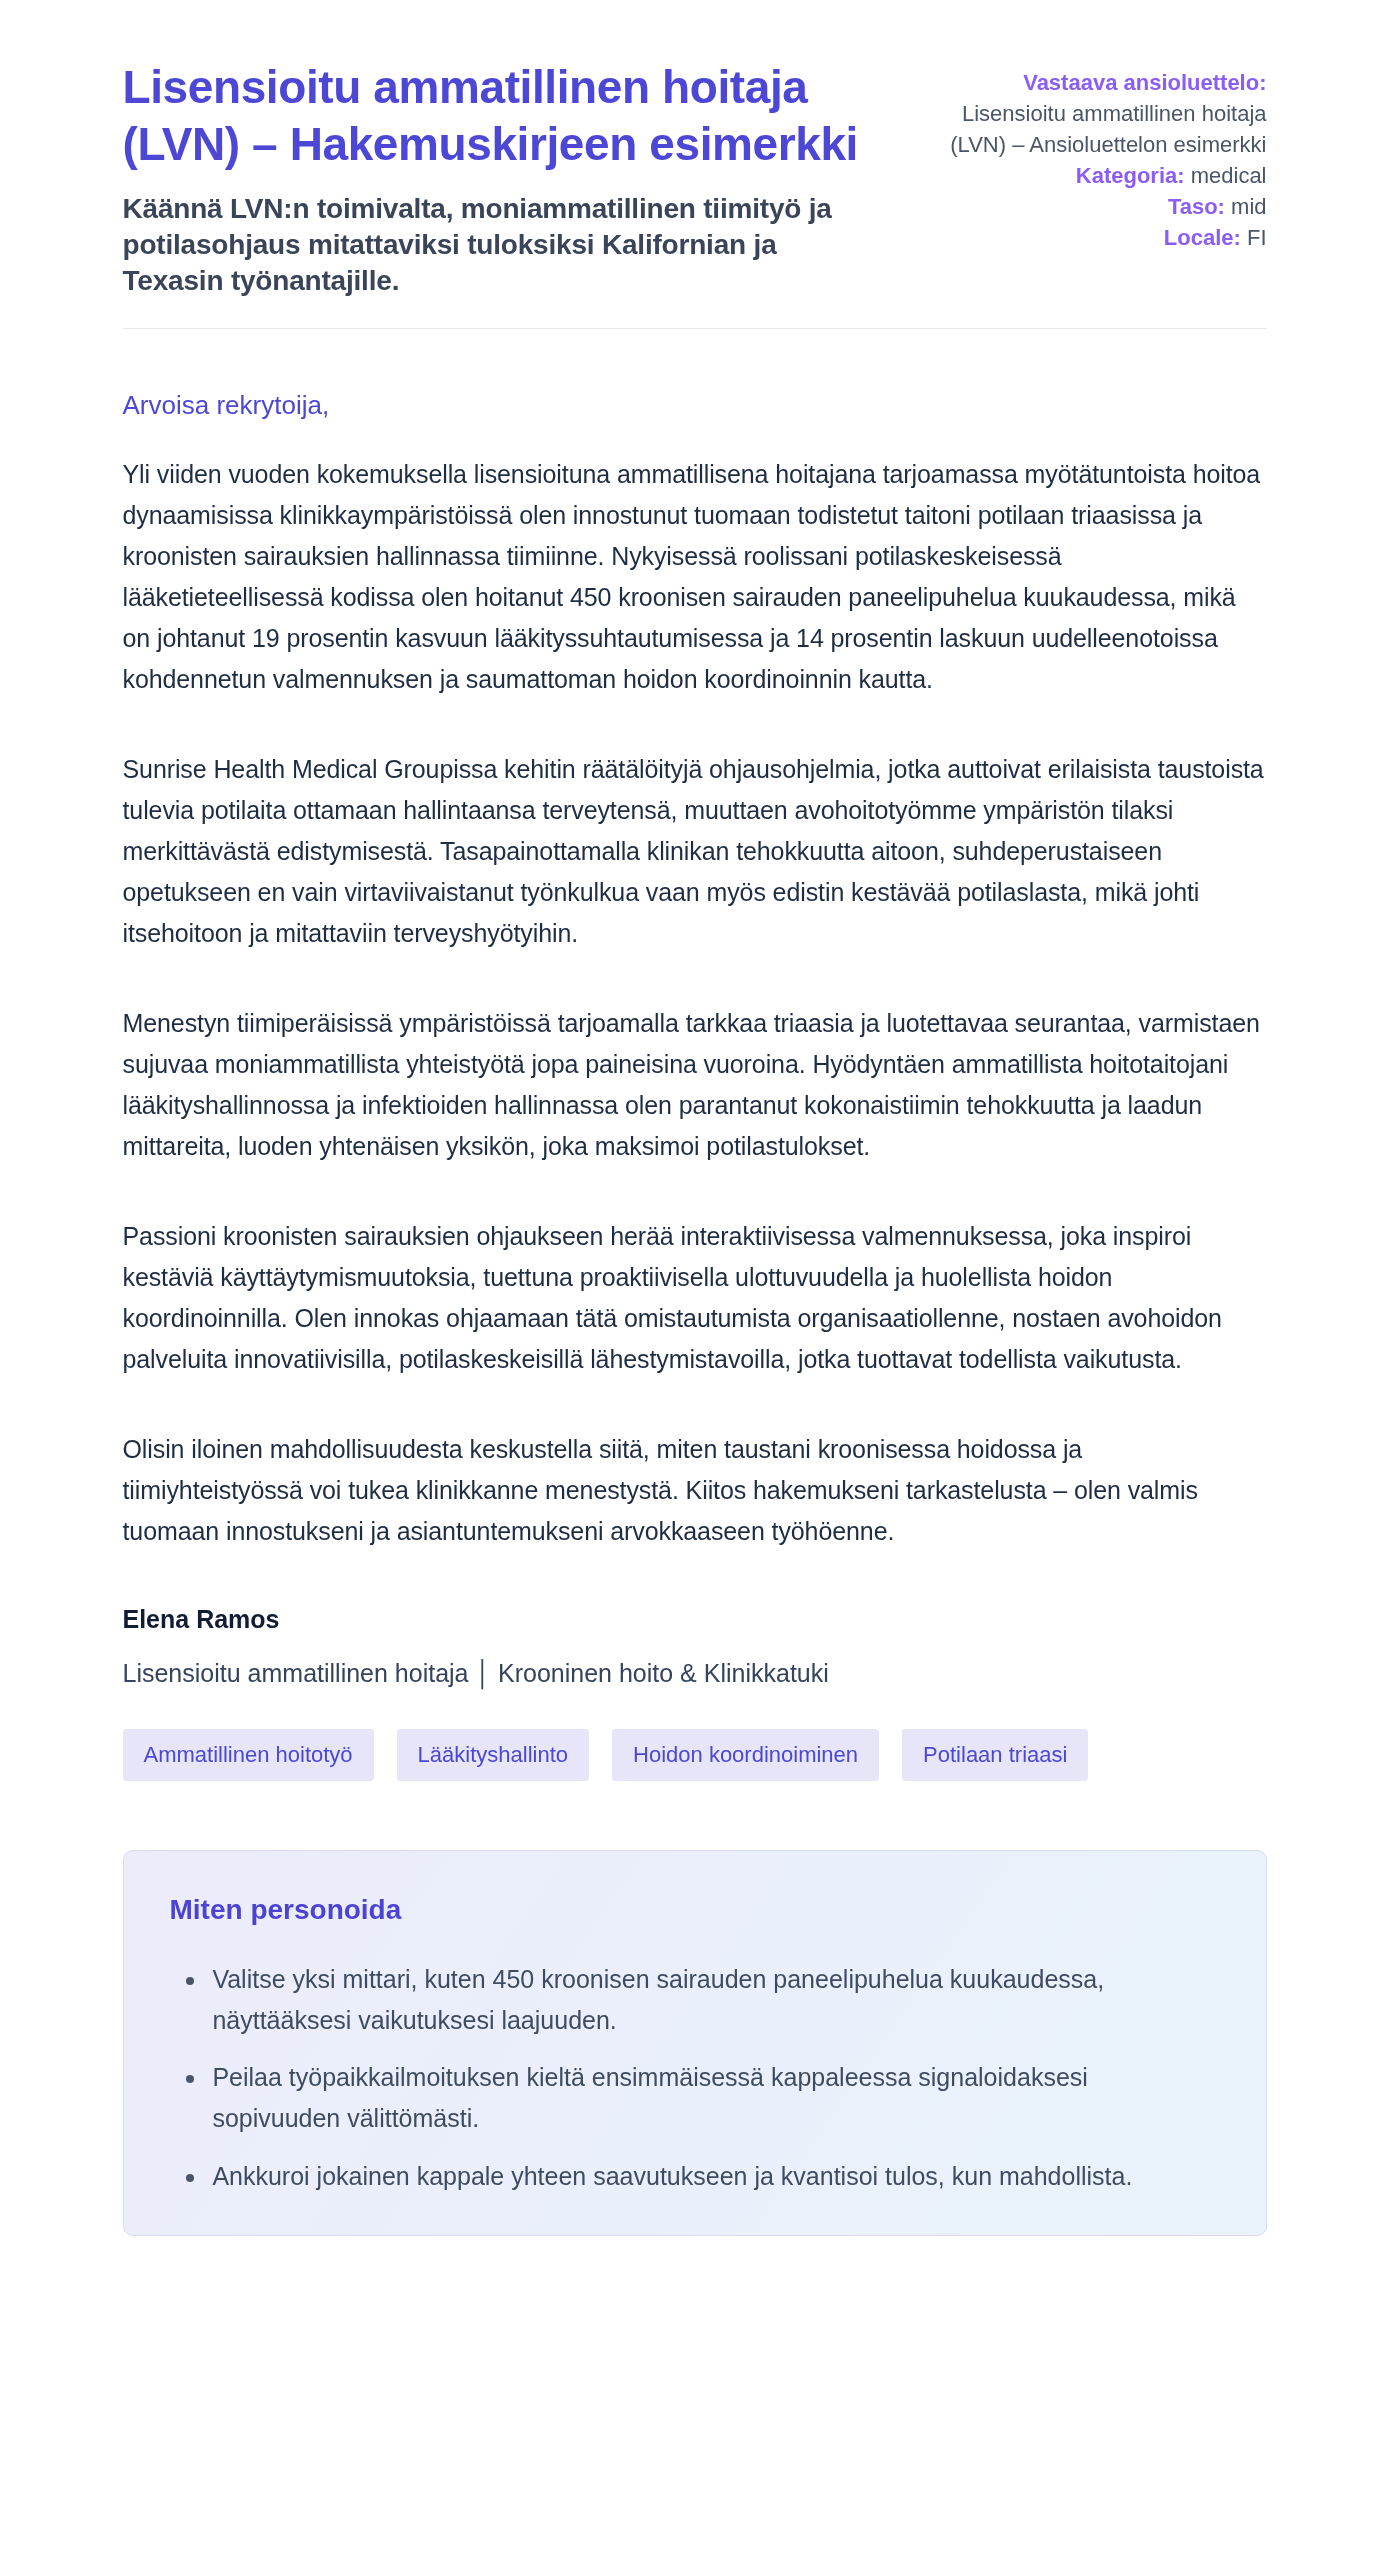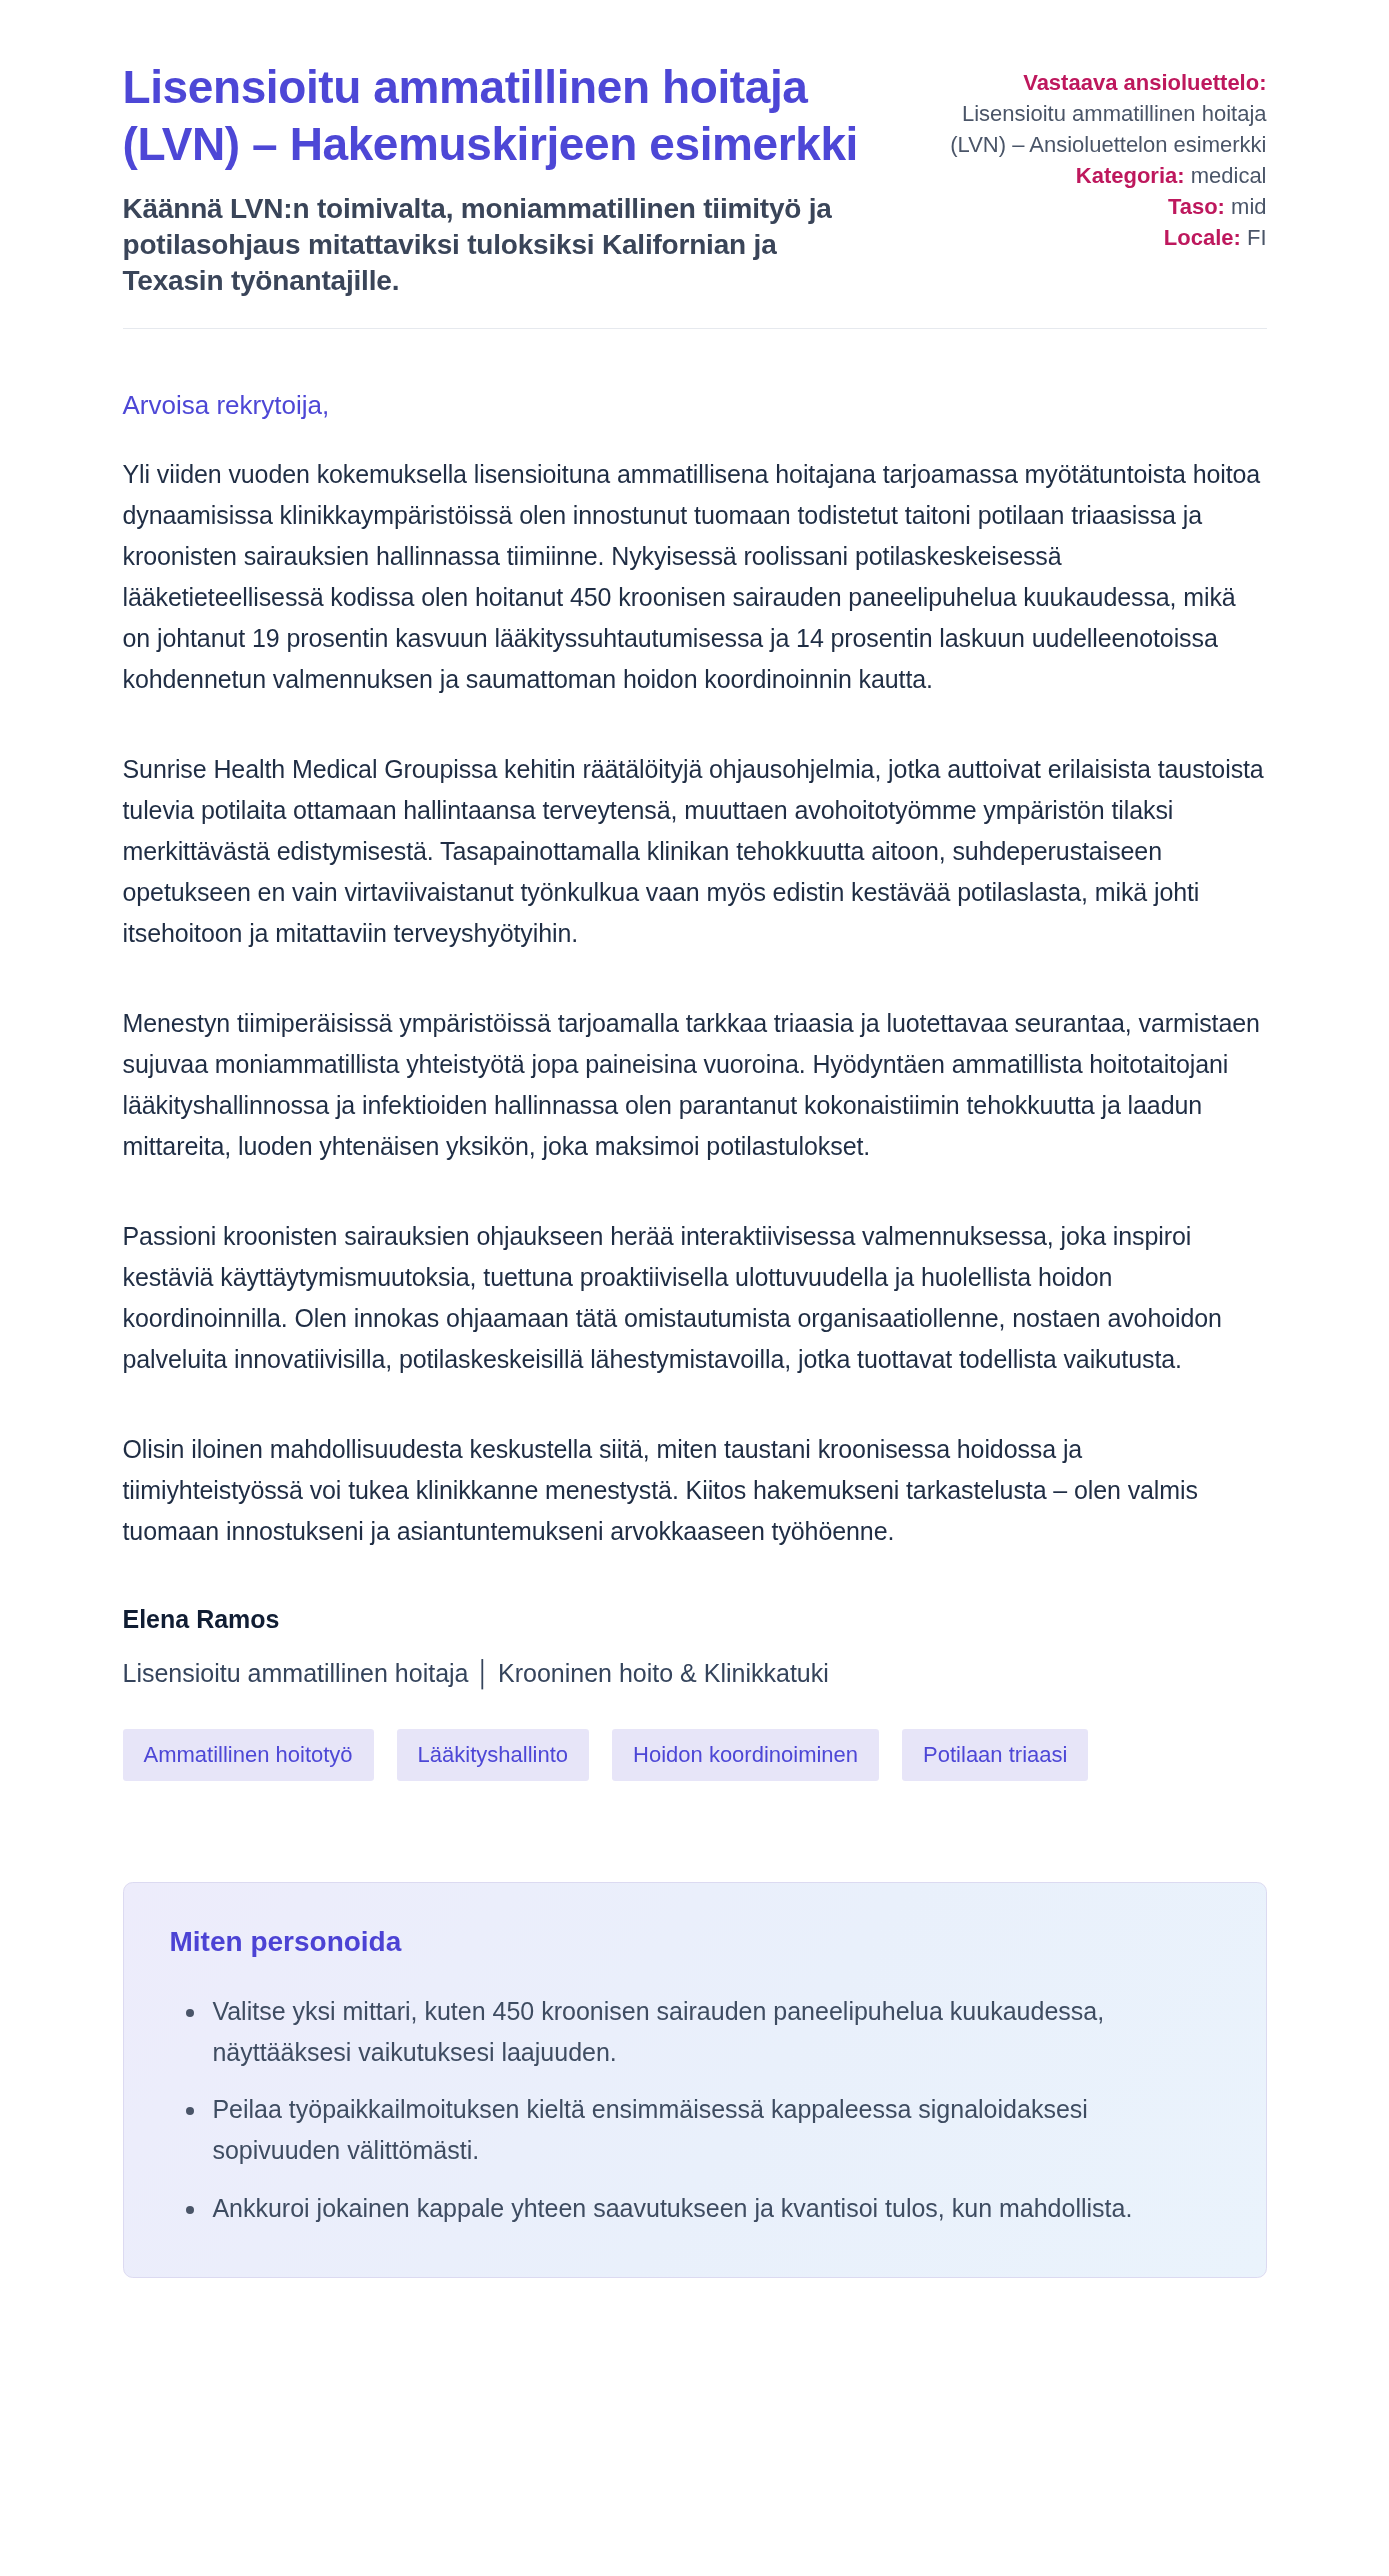--- a/index.html
+++ b/index.html
@@ -50,21 +50,21 @@
   }
   .header-right {
     width: 351px;
     padding-top: 8.2px;
     text-align: right;
     font-size: 22px;
     line-height: 31px;
     color: #4a5568;
   }
   .meta-item { margin: 0; }
-  .meta-label { font-weight: 700; color: #be185d; }
+  .meta-label { font-weight: 700; color: #8b5cf6; }
 
   .header-divider {
     border: none;
     border-top: 1.6px solid #e6e9ee;
     margin: 29px 0 0;
   }
 
   
   .greeting {
     margin: 56px 0 28px;
@@ -112,25 +112,25 @@
     font-size: 22px;
     line-height: 26px;
     font-weight: 500;
     padding: 13px 21px;
     border-radius: 3.3px;
     white-space: nowrap;
   }
 
   
   .tips-box {
-    margin-top: 101px;
+    margin-top: 69px;
     border: 0.8px solid #dcdaf1;
     border-radius: 9.8px;
     background: linear-gradient(125deg, #edecfb 0%, #e9f0fb 55%, #eaf3fc 100%);
-    padding: 41px 46px 48px;
+    padding: 41px 46px 38px;
   }
   .tips-title {
     margin: 0;
     font-size: 28px;
     line-height: 36px;
     font-weight: 700;
     color: #4c43d4;
   }
   .tips-list {
     margin: 31px 0 0;

